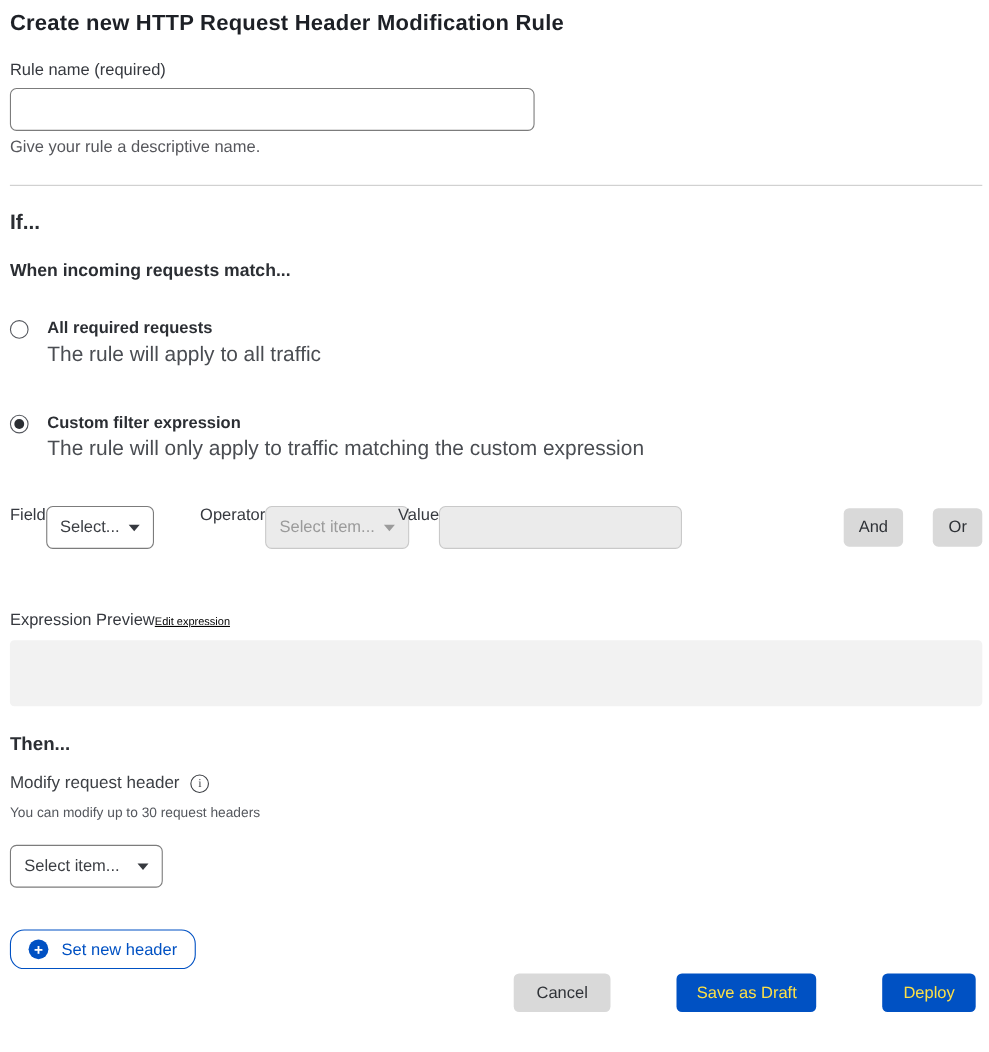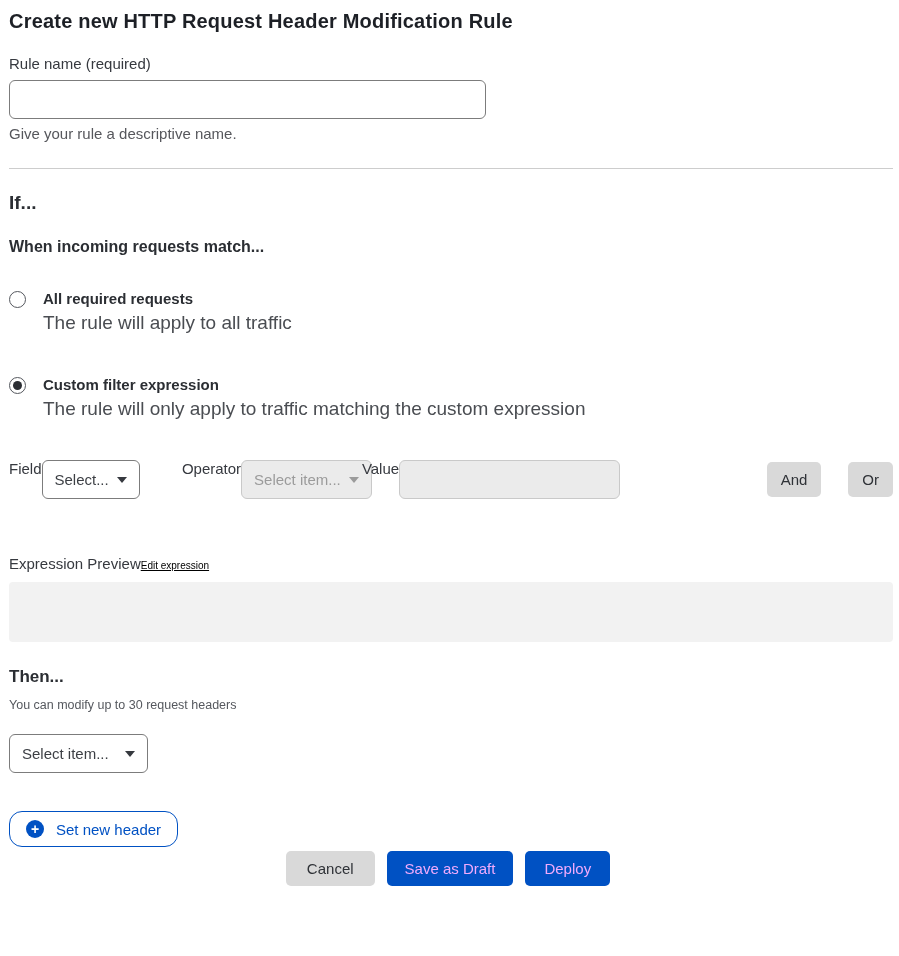--- a/index.html
+++ b/index.html
@@ -119,29 +119,30 @@
     cursor: pointer;
   }
   .plus-icon {
     width: 18px; height: 18px; border-radius: 50%; background: #0051c3;
     color: #fff; display: inline-flex; align-items: center; justify-content: center;
     font-size: 14px; font-weight: 700; margin-right: 12px; line-height: 1;
   }
   .plus-icon::after { content: "+"; margin-top: -1px; }
 
   .footer-actions {
-    margin-top: 4px; display: flex; justify-content: center; align-items: center;
+    margin-top: 4px; display: flex; justify-content: flex-end; align-items: center;
     padding-right: 6px;
+    gap: 48px;
   }
   .footer-button {
     height: 35px; border: none; border-radius: 5px;
     font-family: "Liberation Sans", sans-serif; font-size: 15px; cursor: pointer;
   }
   .cancel-button { background: #d9d9d9; color: #2f3237; padding: 0 21px; }
-  .primary-button { background: #0051c3; color: #f0abfc; }
+  .primary-button { background: #0051c3; color: #fde047; }
   .save-draft-button { margin-left: 12px; padding: 0 18px; }
   .deploy-button { margin-left: 12px; padding: 0 19px; }
 </style>
 </head>
 <body>
 
 <div class="container">
 
   <h1 class="page-title">Create new HTTP Request Header Modification Rule</h1>
 
@@ -194,20 +195,24 @@
   </div>
 
   <div class="preview-header">
     <span class="preview-label">Expression Preview</span>
     <a class="edit-expression-link">Edit expression</a>
   </div>
   <div class="preview-box"></div>
 
   <div class="then-heading">Then...</div>
 
+  <div class="modify-row">
+    <span>Modify request header</span>
+    <span class="info-icon"></span>
+  </div>
   <div class="modify-help">You can modify up to 30 request headers</div>
 
   <div class="select-control header-select">
     <span class="select-value">Select item...</span>
     <span class="caret"></span>
   </div>
 
   <button class="set-header-button">
     <span class="plus-icon"></span>
     <span>Set new header</span>

